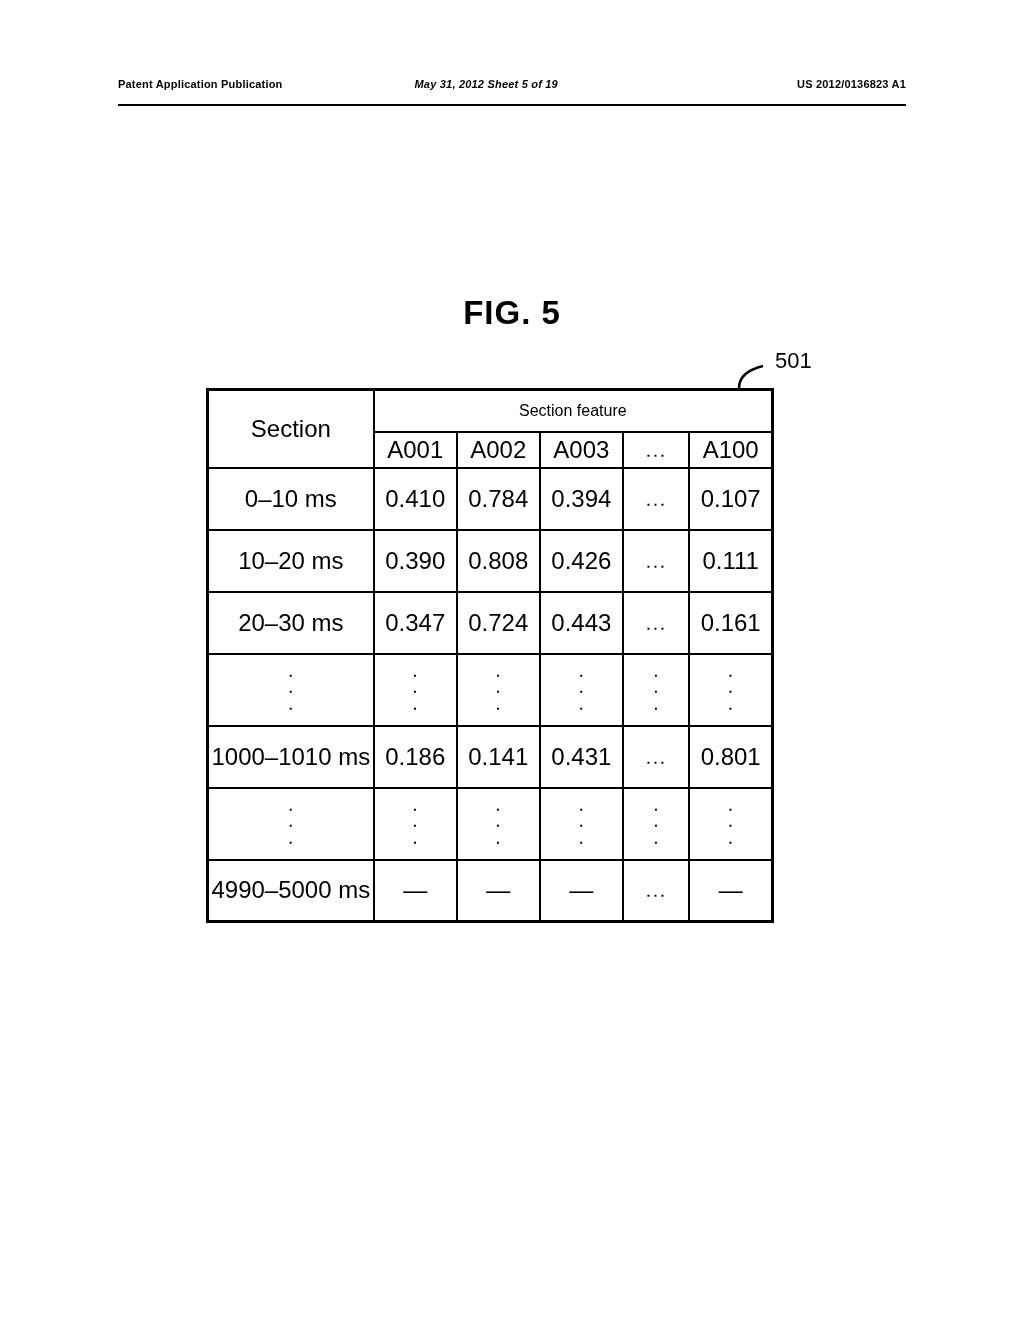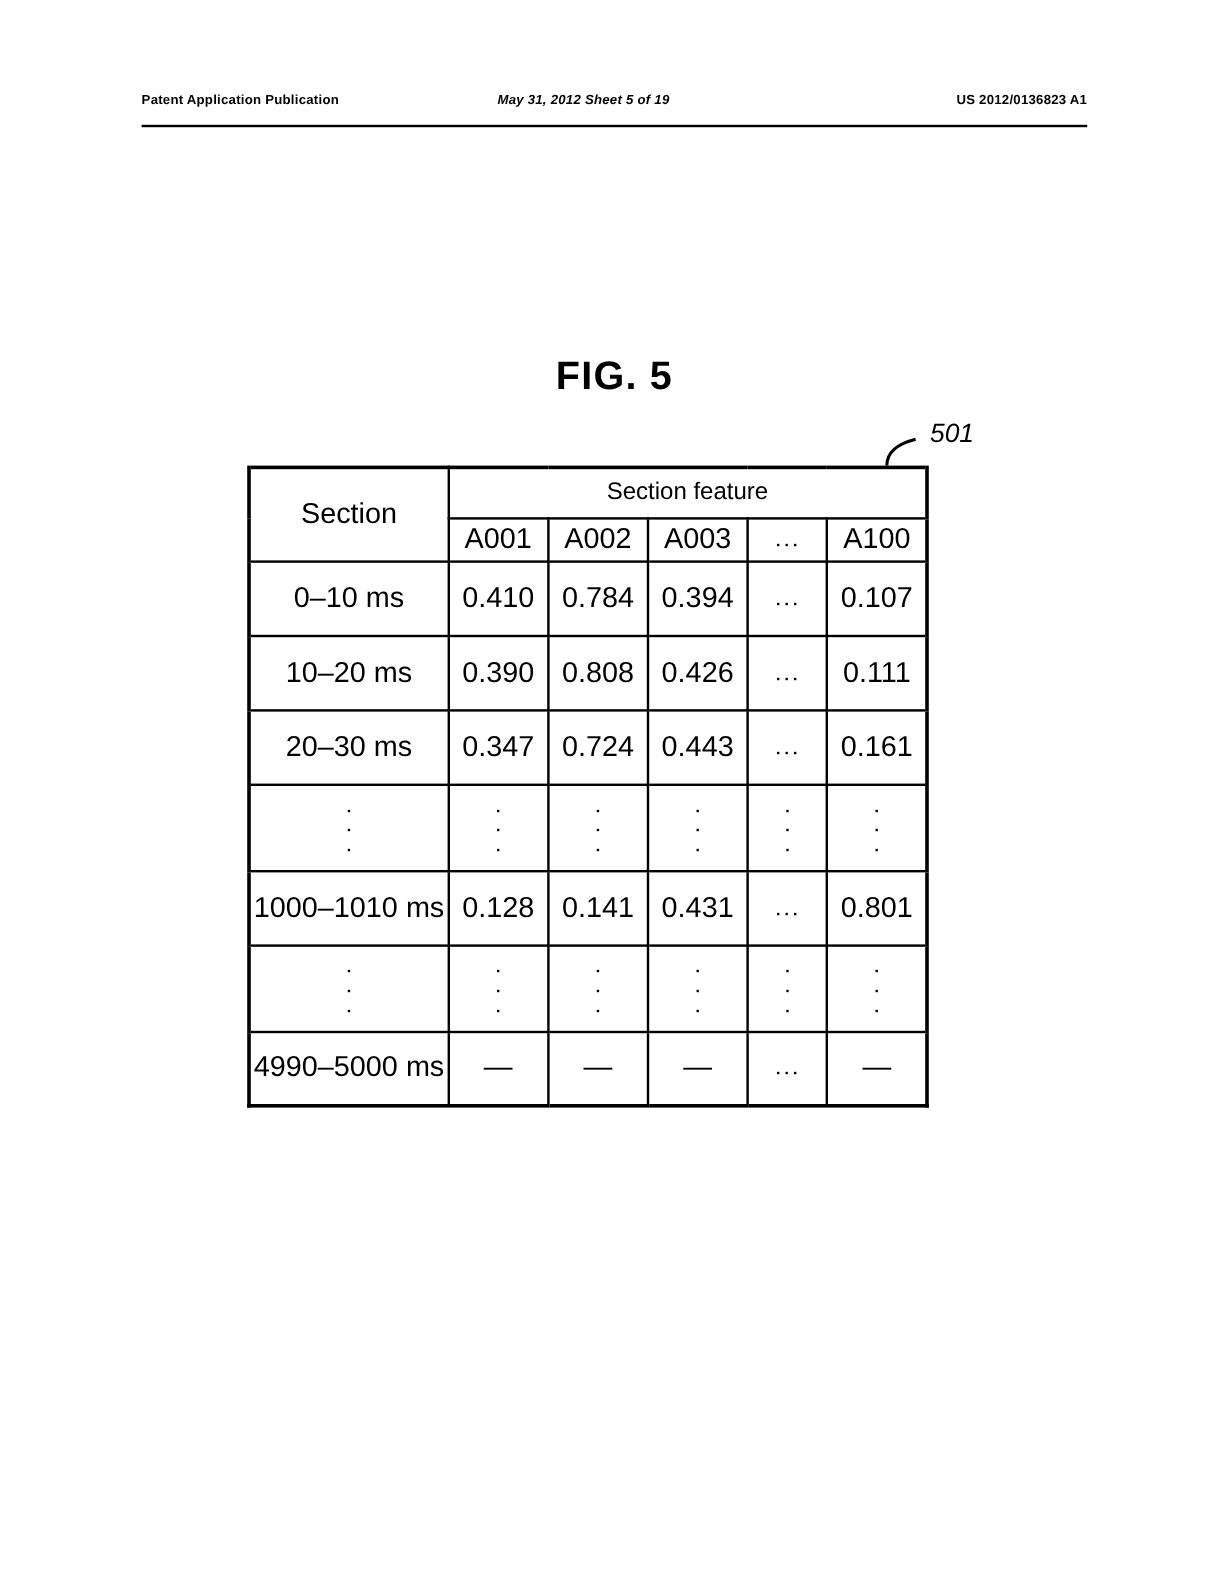--- a/index.html
+++ b/index.html
@@ -66,21 +66,20 @@
     }
     .callout-line svg {
       width: 100%;
       height: 100%;
     }
     .callout-label {
       position: absolute;
       top: 348px;
       left: 775px;
       font-size: 22px;
-      font-style: italic;
     }
     .table-wrap {
       position: absolute;
       top: 388px;
       left: 206px;
       width: 568px;
     }
     table {
       border-collapse: collapse;
       width: 100%;
@@ -89,21 +88,21 @@
       border: 2px solid #000;
       text-align: center;
       font-size: 24px;
       vertical-align: middle;
       height: 62px;
     }
     .section-header {
       width: 160px;
     }
     .feature-group-header {
-      font-size: 20px;
+      font-size: 16px;
       height: 42px;
       text-align: center;
     }
     .sub-header {
       height: 36px;
       width: 80px;
     }
     .col-section {
       width: 160px;
     }
@@ -228,21 +227,21 @@
             <span class="dot"></span>
           </td>
       <td class="vdots-cell no-right">
             <span class="dot"></span>
             <span class="dot"></span>
             <span class="dot"></span>
           </td>
     </tr>
     <tr>
       <td class="col-section no-left">1000–1010 ms</td>
-      <td>0.128</td>
+      <td>0.186</td>
       <td>0.141</td>
       <td>0.431</td>
       <td class="ellipsis-col"><span class="hdots"></span></td>
       <td class="no-right">0.801</td>
     </tr>
     <tr>
       <td class="col-section no-left vdots-cell">
             <span class="dot"></span>
             <span class="dot"></span>
             <span class="dot"></span>

